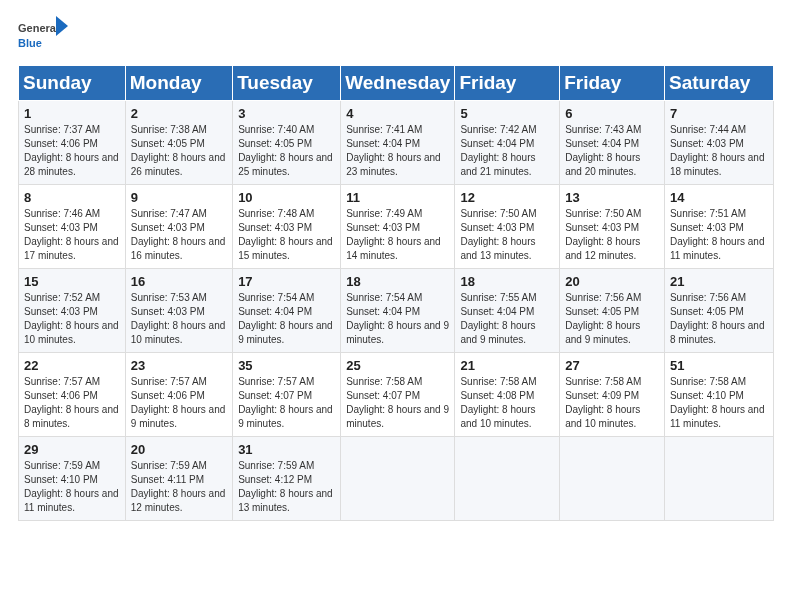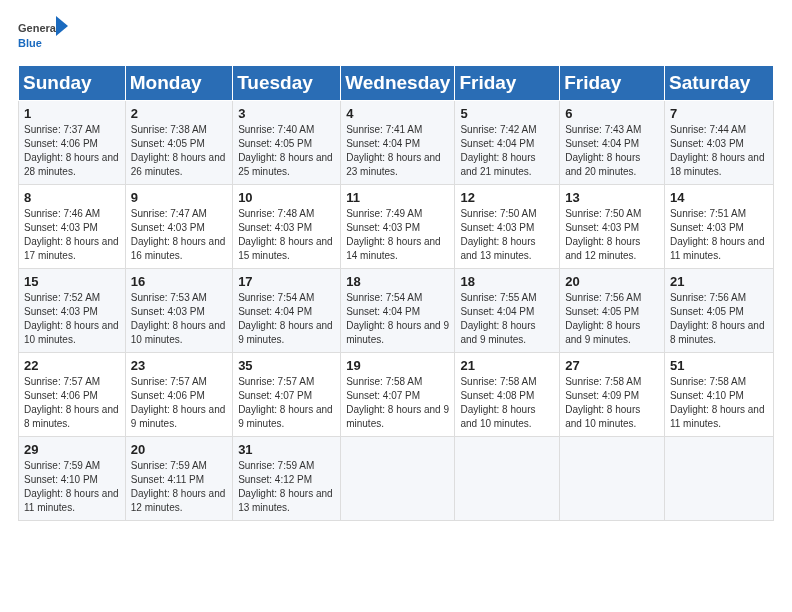--- a/index.html
+++ b/index.html
@@ -214,21 +214,21 @@
           </td>
           <td>
             <span class="day-num">23</span>
             <div class="day-info">Sunrise: 7:57 AM<br>Sunset: 4:06 PM<br>Daylight: 8 hours and 9 minutes.</div>
           </td>
           <td>
             <span class="day-num">35</span>
             <div class="day-info">Sunrise: 7:57 AM<br>Sunset: 4:07 PM<br>Daylight: 8 hours and 9 minutes.</div>
           </td>
           <td>
-            <span class="day-num">19</span>
+            <span class="day-num">25</span>
             <div class="day-info">Sunrise: 7:58 AM<br>Sunset: 4:07 PM<br>Daylight: 8 hours and 9 minutes.</div>
           </td>
           <td>
             <span class="day-num">21</span>
             <div class="day-info">Sunrise: 7:58 AM<br>Sunset: 4:08 PM<br>Daylight: 8 hours and 10 minutes.</div>
           </td>
           <td>
             <span class="day-num">27</span>
             <div class="day-info">Sunrise: 7:58 AM<br>Sunset: 4:09 PM<br>Daylight: 8 hours and 10 minutes.</div>
           </td>

